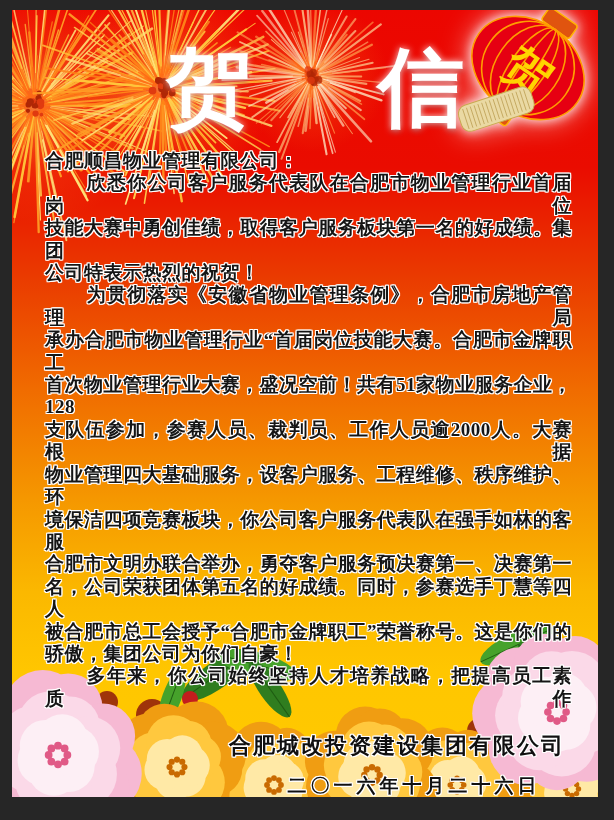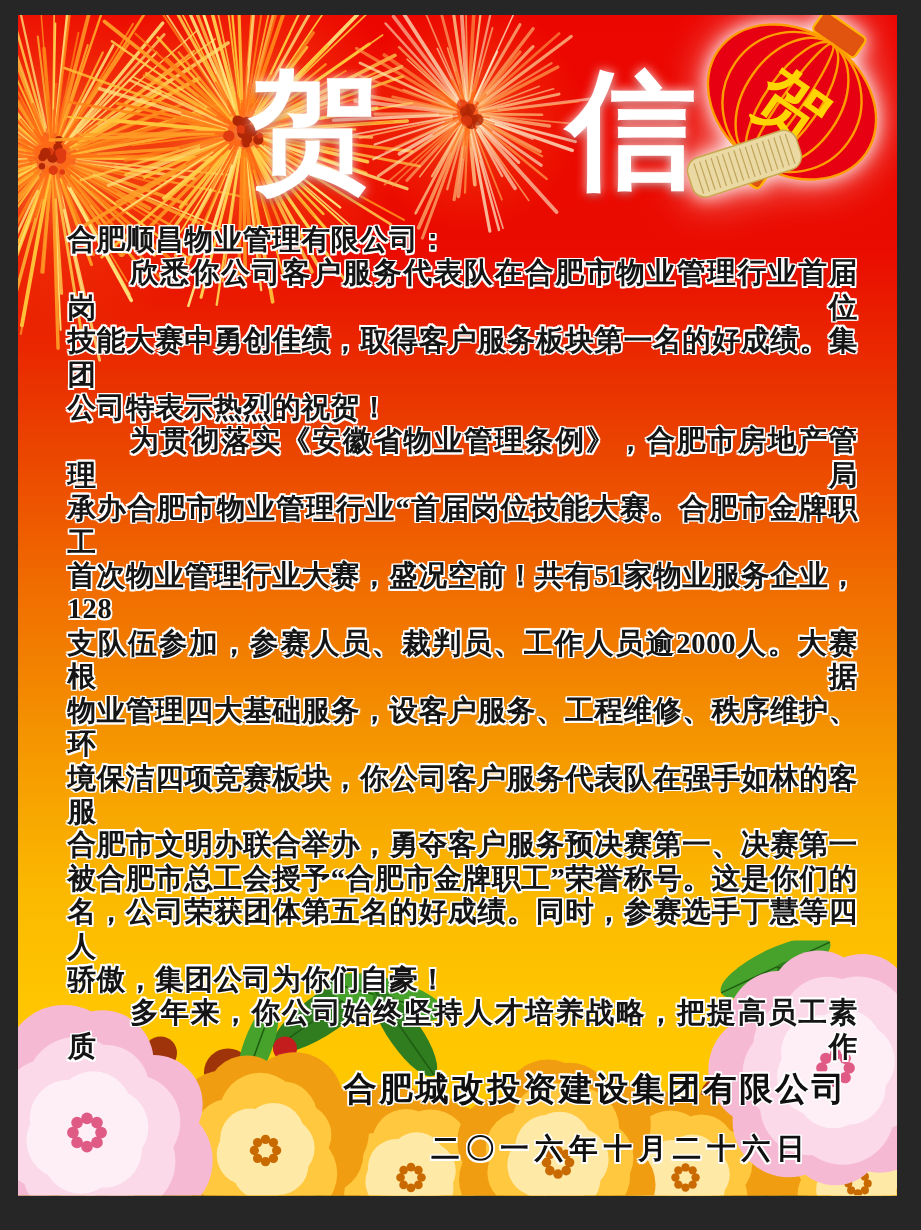--- a/index.html
+++ b/index.html
@@ -36,20 +36,21 @@
   }
   .line{display:block;}
   .line.j{text-align:justify;text-align-last:justify;}
   .line.indent{text-indent:2.2em;}
   .signoff{
     position:absolute;z-index:5;text-align:center;color:#101010;font-weight:bold;
     text-shadow:-1px -1px 0 #fff,0 -1px 0 #fff,1px -1px 0 #fff,
                 -1px 0 0 #fff,1px 0 0 #fff,
                 -1px 1px 0 #fff,0 1px 0 #fff,1px 1px 0 #fff;
     white-space:nowrap;
+    margin-top:20px;
   }
   .signature{left:195px;width:380px;top:701px;font-size:22px;letter-spacing:2px;}
   .date{left:195px;width:380px;top:743px;font-size:19px;letter-spacing:4px;padding-left:17px;}
 </style>
 </head>
 <body>
 
 <div class="content" id="content" style="background: linear-gradient(rgb(236, 6, 0) 0%, rgb(234, 12, 0) 20%, rgb(234, 59, 0) 34%, rgb(240, 107, 0) 48%, rgb(245, 151, 0) 62%, rgb(251, 184, 0) 74%, rgb(255, 198, 0) 84%, rgb(255, 202, 0) 100%);">
 
   <svg id="fireworks" class="deco" width="586" height="787" viewBox="0 0 586 787">
@@ -622,22 +623,22 @@
         <div class="line j indent">欣悉你公司客户服务代表队在合肥市物业管理行业首届岗位</div>
         <div class="line j">技能大赛中勇创佳绩，取得客户服务板块第一名的好成绩。集团</div>
         <div class="line">公司特表示热烈的祝贺！</div>
         <div class="line j indent">为贯彻落实《安徽省物业管理条例》，合肥市房地产管理局</div>
         <div class="line j">承办合肥市物业管理行业“首届岗位技能大赛。合肥市金牌职工</div>
         <div class="line j">首次物业管理行业大赛，盛况空前！共有51家物业服务企业，128</div>
         <div class="line j">支队伍参加，参赛人员、裁判员、工作人员逾2000人。大赛根据</div>
         <div class="line j">物业管理四大基础服务，设客户服务、工程维修、秩序维护、环</div>
         <div class="line j">境保洁四项竞赛板块，你公司客户服务代表队在强手如林的客服</div>
         <div class="line j">合肥市文明办联合举办，勇夺客户服务预决赛第一、决赛第一</div>
+        <div class="line j">名，公司荣获团体第五名的好成绩。同时，参赛选手丁慧等四人</div>
         <div class="line j">被合肥市总工会授予“合肥市金牌职工”荣誉称号。这是你们的</div>
-        <div class="line j">名，公司荣获团体第五名的好成绩。同时，参赛选手丁慧等四人</div>
         <div class="line">骄傲，集团公司为你们自豪！</div>
         <div class="line j indent">多年来，你公司始终坚持人才培养战略，把提高员工素质作</div>
       </div>
   </div>
 
   <div class="signoff signature">合肥城改投资建设集团有限公司</div>
   <div class="signoff date">二〇一六年十月二十六日</div>
 
   <svg id="flowers" class="deco" width="586" height="170" viewBox="0 0 586 170">
     <g id="flower-layer">

